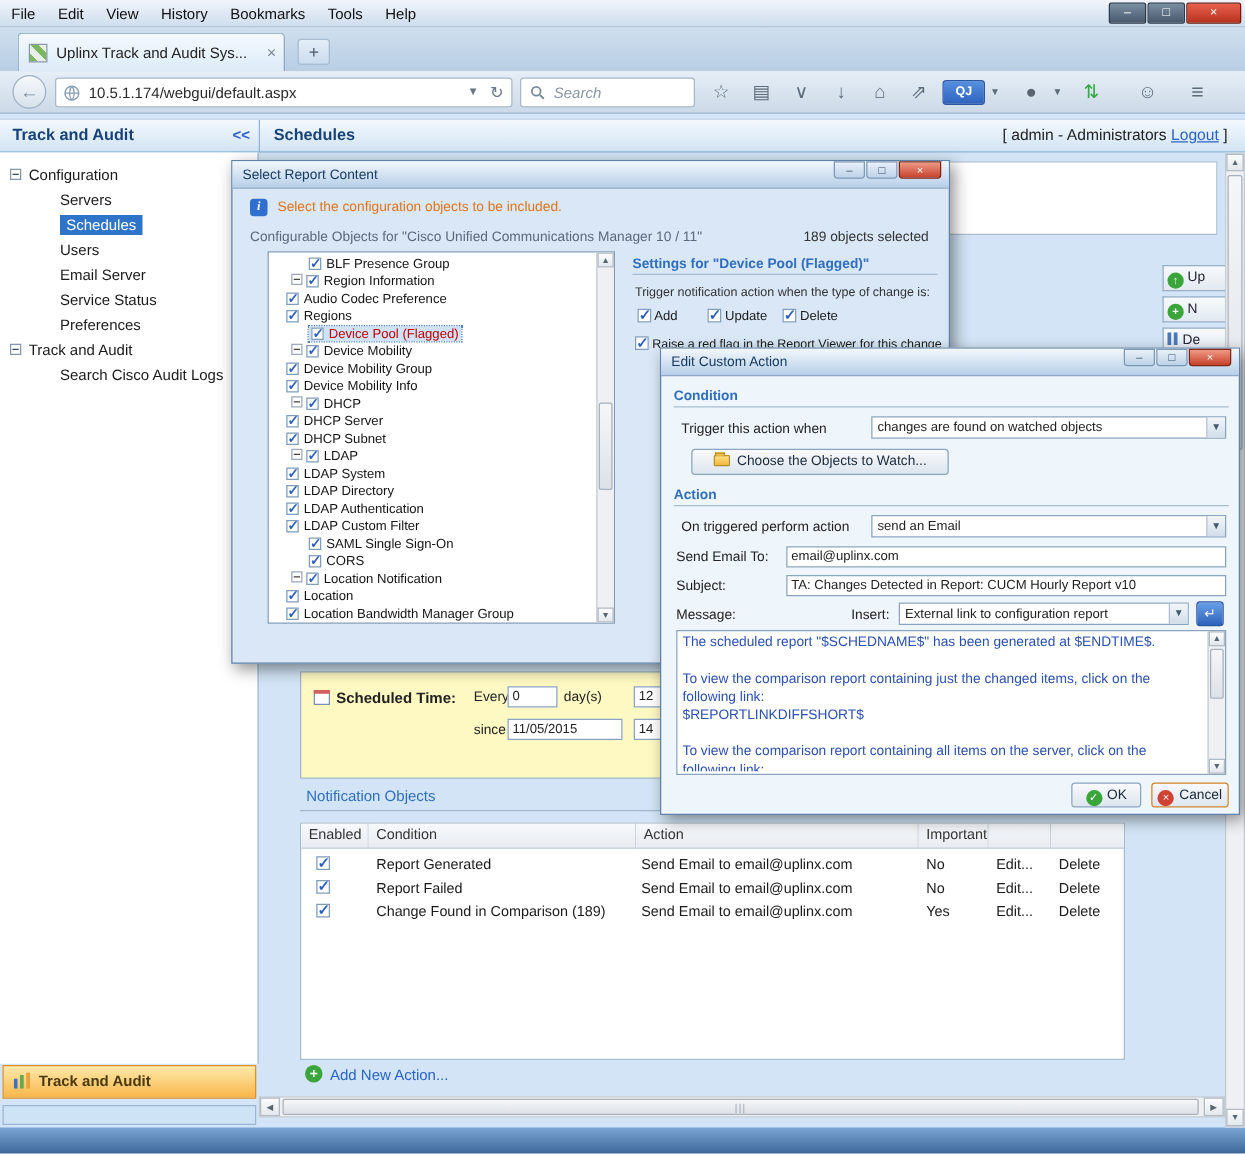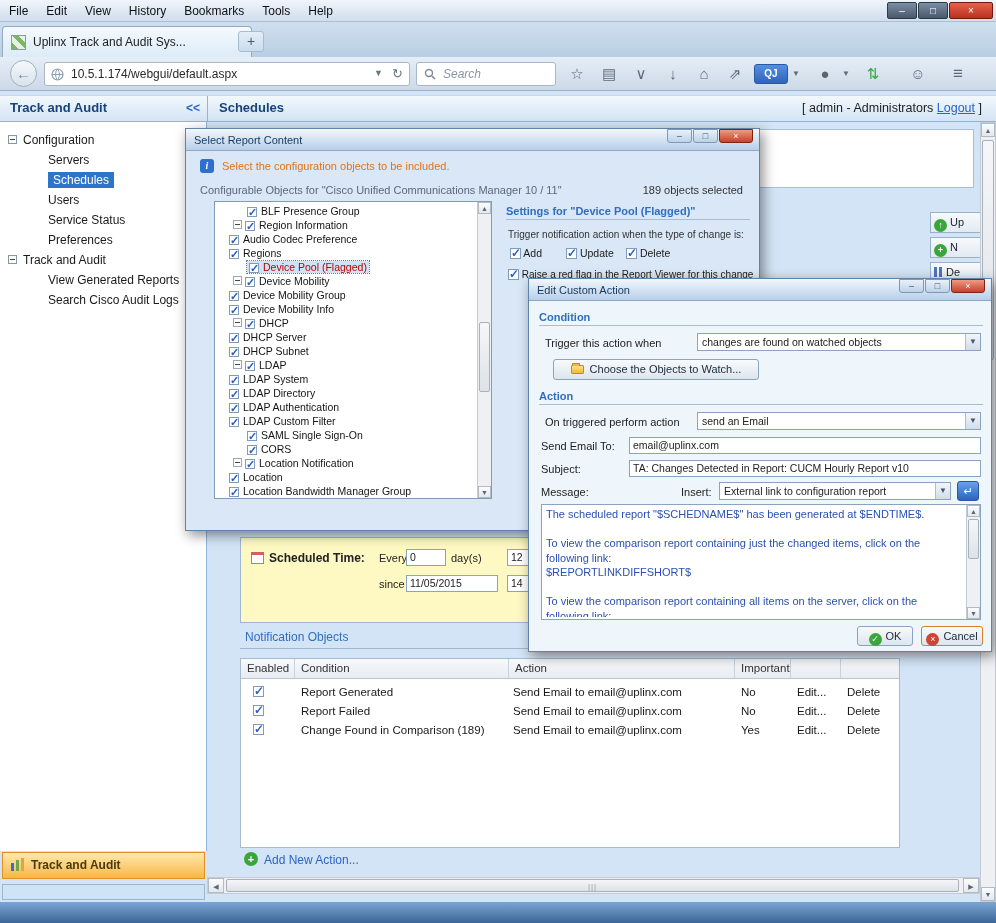--- a/index.html
+++ b/index.html
@@ -7,21 +7,21 @@
 .screen{position:relative;width:996px;height:923px;font-family:"Liberation Sans",sans-serif;background:#d2e4f5;overflow:hidden;font-size:12px;color:#1a1a1a}
 .a{position:absolute}
 
 .titlebar{left:0;top:0;width:996px;height:22px;background:linear-gradient(#f0f5fb,#cfdded);border-bottom:1px solid #aebfd4}
 .menuitem{display:inline-block;padding:4px 9px 0;font-size:12px;color:#101010;height:22px;cursor:default}
 .winbtns{position:absolute;right:3px;top:2px}
 .wb{display:inline-block;height:17px;text-align:center;font-size:10px;line-height:15px;color:#fff;border-radius:2px;margin-left:1px;vertical-align:top}
 .wb-min,.wb-max{width:30px;background:linear-gradient(#7b8ea2,#48596c);border:1px solid #2c3a49}
 .wb-close{width:44px;background:linear-gradient(#e8604c,#b8321f);border:1px solid #73190c}
 .tabbar{left:0;top:22px;width:996px;height:35px;background:linear-gradient(#cfdfee,#b9cee4)}
-.tab{position:absolute;left:2px;top:4px;width:250px;height:31px;background:linear-gradient(#f5fafd,#dcebf8);border:1px solid #92aac2;border-bottom:none;border-radius:4px 4px 0 0}
+.tab{position:absolute;left:14px;top:4px;width:214px;height:31px;background:linear-gradient(#f5fafd,#dcebf8);border:1px solid #92aac2;border-bottom:none;border-radius:4px 4px 0 0}
 .favicon{position:absolute;left:8px;top:8px;width:15px;height:15px;border:1px solid #8a9aa8;background:linear-gradient(45deg,#7bb661 25%,#e8efe6 25% 50%,#7bb661 50% 75%,#e8efe6 75%)}
 .tabtitle{position:absolute;left:30px;top:8px;font-size:12px;color:#222;white-space:nowrap;overflow:hidden;width:162px}
 .tabclose{position:absolute;right:6px;top:7px;color:#7c8794;font-size:13px;cursor:pointer}
 .newtab{position:absolute;left:238px;top:9px;width:26px;height:21px;text-align:center;line-height:19px;color:#4a5a6a;font-size:14px;background:linear-gradient(#e4eef8,#cadced);border:1px solid #a8bccf;border-radius:3px}
 .navbar{left:0;top:57px;width:996px;height:34px;background:linear-gradient(#e6eef6,#ccd9e8);border-bottom:1px solid #9cb1c7}
 .backbtn{position:absolute;left:10px;top:60px;width:27px;height:27px;border-radius:50%;background:linear-gradient(#f4f8fb,#d8e2ec);border:1px solid #9eb0c2;color:#7c8b9a;font-size:15px;text-align:center;line-height:25px}
 .urlbar{position:absolute;left:44px;top:62px;width:366px;height:24px;background:#fff;border:1px solid #a8b8c8;border-radius:3px}
 .urltxt{position:absolute;left:26px;top:4px;font-size:12px;color:#2a2a2a;white-space:nowrap}
 .urlglobe{position:absolute;left:6px;top:5px}
 .urlar{position:absolute;right:26px;top:5px;color:#6a7684;font-size:9px}
@@ -166,24 +166,24 @@
     <span>[ admin - Administrators</span>
     <span class="link u">Logout</span>
     <span>]</span>
   </div>
 
   <div class="a sidebar">
     <div class="snode"><span class="exp"></span><span>Configuration</span></div>
     <div class="schild">Servers</div>
     <div class="schild"><span class="selected">Schedules</span></div>
     <div class="schild">Users</div>
+    <div class="schild">Email Server</div>
     <div class="schild">Service Status</div>
     <div class="schild">Preferences</div>
     <div class="snode"><span class="exp"></span><span>Track and Audit</span></div>
-    <div class="schild">View Generated Reports</div>
     <div class="schild">Search Cisco Audit Logs</div>
   </div>
 
   <div class="a orangebar">
     <span style="margin-right:6px;vertical-align:-2px"><svg width="14" height="13">
           <rect x="0" y="5" width="3" height="8" fill="#3a6fc4"></rect>
           <rect x="5" y="2" width="3" height="11" fill="#6aa84f"></rect>
           <rect x="10" y="0" width="3" height="13" fill="#e8a33d"></rect>
         </svg></span><span>Track and Audit</span>
   </div>

